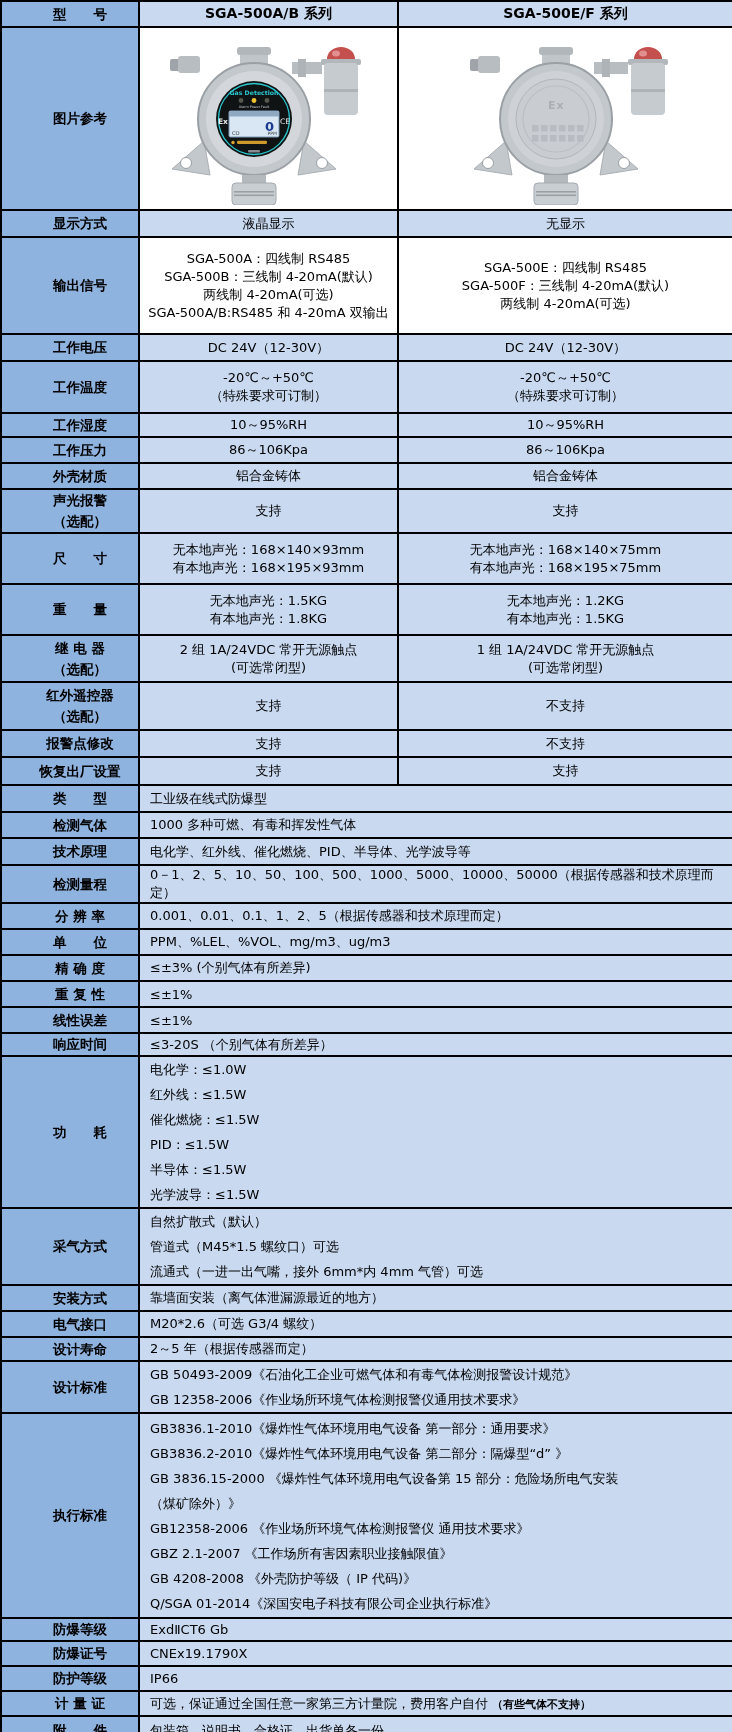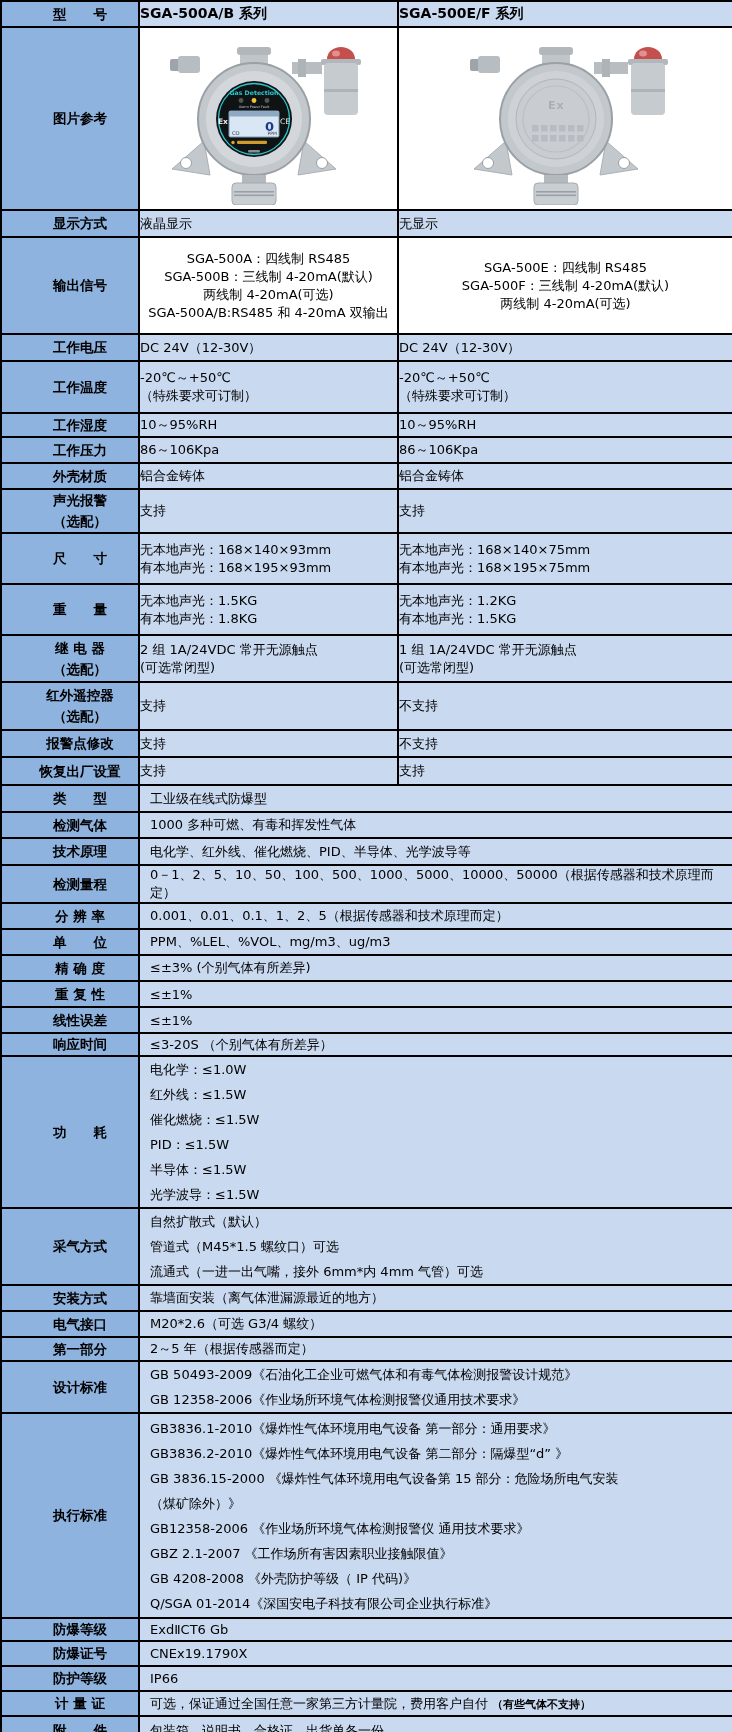--- a/index.html
+++ b/index.html
@@ -31,20 +31,21 @@
   td.lbl{
     background:var(--label-bg);
     font-weight:bold;
     text-align:center;
     font-size:13.5px;
     line-height:21px;
     padding-left:20px;
   }
   td.c{
     background:var(--cell-bg);
+    text-align:center;
   }
   td.w{
     background:var(--white-bg);
     text-align:center;
   }
   td.m{
     background:var(--cell-bg);
     text-align:left;
     padding:0 10px;
     margin-top:22px;
@@ -386,21 +387,21 @@
     <td class="lbl">安装方式</td>
     <td class="m" colspan="2">靠墙面安装（离气体泄漏源最近的地方）</td>
   </tr>
 
   <tr style="height:26px">
     <td class="lbl">电气接口</td>
     <td class="m" colspan="2">M20*2.6（可选 G3/4 螺纹）</td>
   </tr>
 
   <tr style="height:24px">
-    <td class="lbl">第一部分</td>
+    <td class="lbl">设计寿命</td>
     <td class="m" colspan="2">2～5 年（根据传感器而定）</td>
   </tr>
 
   <tr style="height:50px">
     <td class="lbl">设计标准</td>
     <td class="m lines" colspan="2">
       <div>GB 50493-2009《石油化工企业可燃气体和有毒气体检测报警设计规范》</div>
       <div>GB 12358-2006《作业场所环境气体检测报警仪通用技术要求》</div>
     </td>
   </tr>

